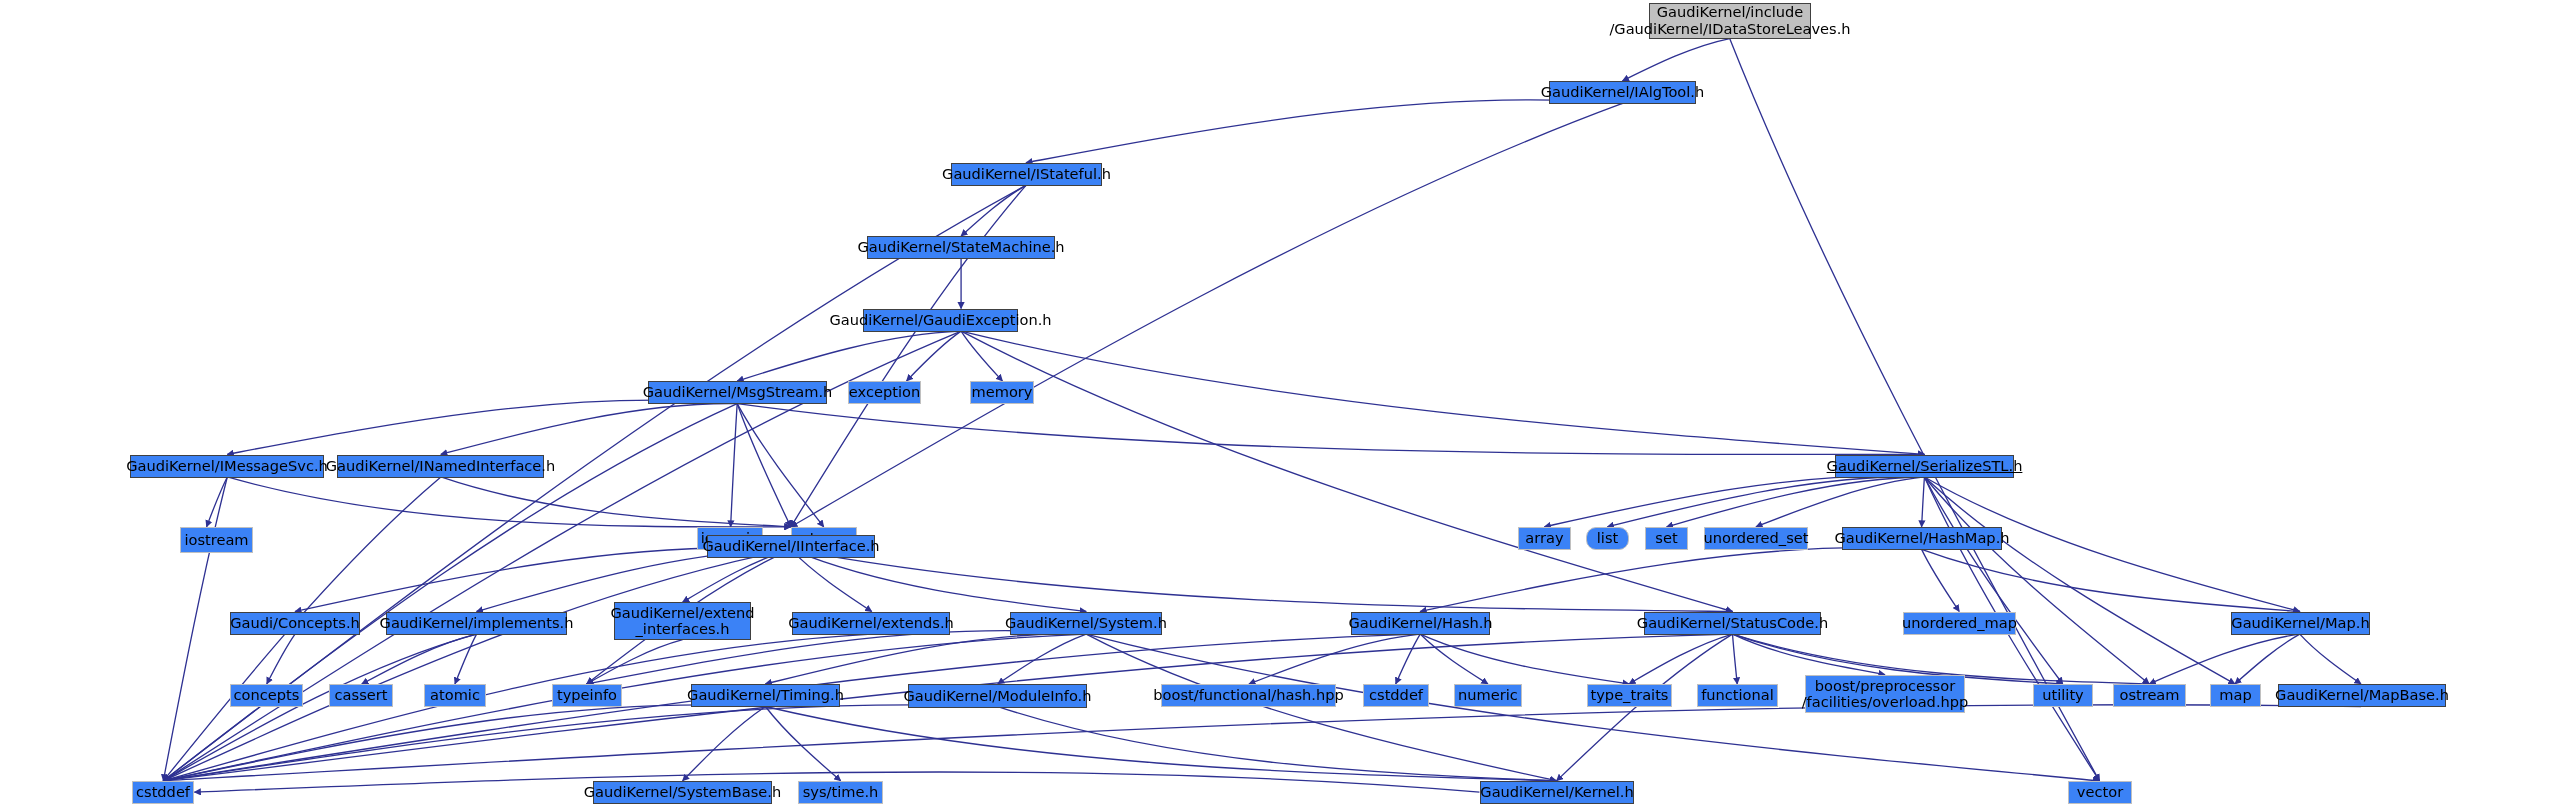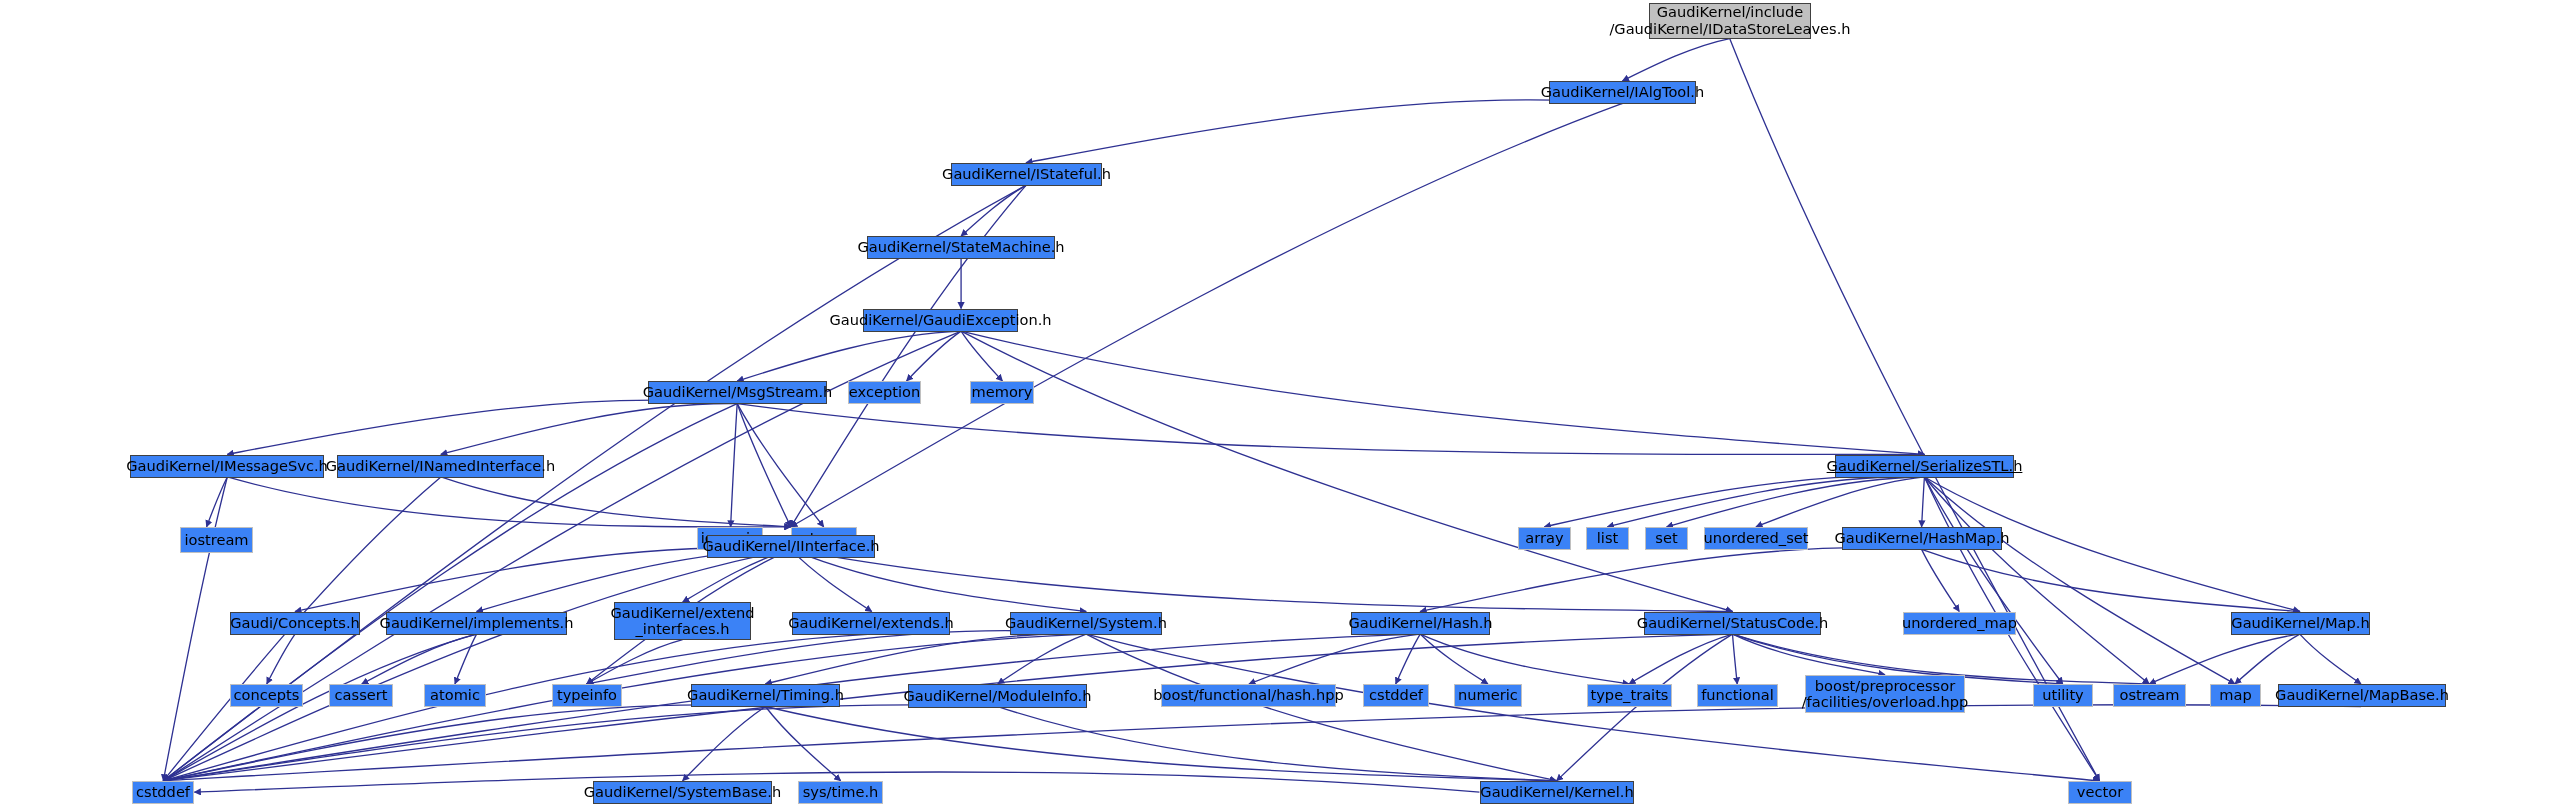--- a/index.html
+++ b/index.html
@@ -136,21 +136,21 @@
       <div class="node n-sys" style="left: 848px; top: 381px; width: 73px; height: 22.6px;">exception</div>
       <div class="node n-sys" style="left: 970px; top: 381px; width: 64px; height: 22.6px;">memory</div>
       <div class="node n-prj" style="left: 1835px; top: 455px; width: 179px; height: 22.6px; text-decoration: underline;">GaudiKernel/SerializeSTL.h</div>
       <div class="node n-prj" style="left: 130px; top: 455px; width: 194px; height: 22.6px;">GaudiKernel/IMessageSvc.h</div>
       <div class="node n-prj" style="left: 337px; top: 455px; width: 207px; height: 22.6px;">GaudiKernel/INamedInterface.h</div>
       <div class="node n-sys" style="left: 697px; top: 527px; width: 66px; height: 22.6px;">iomanip</div>
       <div class="node n-sys" style="left: 791px; top: 527px; width: 66px; height: 22.6px;">sstream</div>
       <div class="node n-sys" style="left: 169px; top: 527px; width: 73px; height: 26px; margin-left: 11px;">iostream</div>
       <div class="node n-prj" style="left: 707px; top: 527px; width: 168px; height: 22.6px; margin-top: 8px;">GaudiKernel/IInterface.h</div>
       <div class="node n-sys" style="left: 1518px; top: 527px; width: 53px; height: 22.6px;">array</div>
-      <div class="node n-sys" style="left: 1586px; top: 527px; width: 43px; height: 22.6px;">list</div>
+      <div class="node n-sys" style="left: 1586px; top: 527px; width: 43px; height: 22.6px; border-radius: 10px;">list</div>
       <div class="node n-sys" style="left: 1645px; top: 527px; width: 43px; height: 22.6px;">set</div>
       <div class="node n-sys" style="left: 1704px; top: 527px; width: 104px; height: 22.6px;">unordered_set</div>
       <div class="node n-prj" style="left: 1842px; top: 527px; width: 160px; height: 22.6px;">GaudiKernel/HashMap.h</div>
       <div class="node n-prj" style="left: 230px; top: 612px; width: 130px; height: 22.6px;">Gaudi/Concepts.h</div>
       <div class="node n-prj" style="left: 386px; top: 612px; width: 181px; height: 22.6px;">GaudiKernel/implements.h</div>
       <div class="node n-prj" style="left: 614px; top: 602px; width: 137px; height: 38px;">GaudiKernel/extend
 _interfaces.h</div>
       <div class="node n-prj" style="left: 792px; top: 612px; width: 158px; height: 22.6px;">GaudiKernel/extends.h</div>
       <div class="node n-prj" style="left: 1010px; top: 612px; width: 152px; height: 22.6px;">GaudiKernel/System.h</div>
       <div class="node n-prj" style="left: 1351px; top: 612px; width: 139px; height: 22.6px;">GaudiKernel/Hash.h</div>

